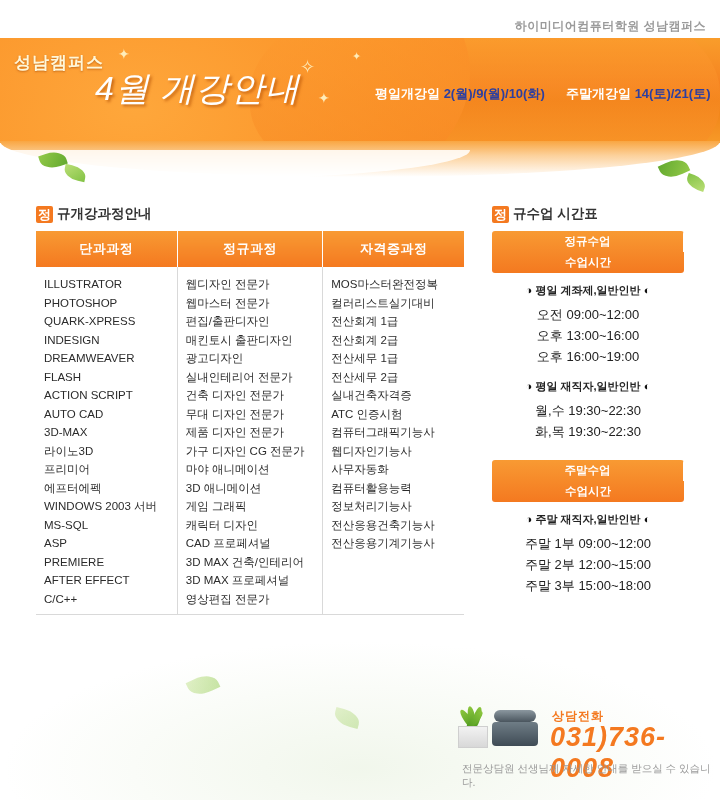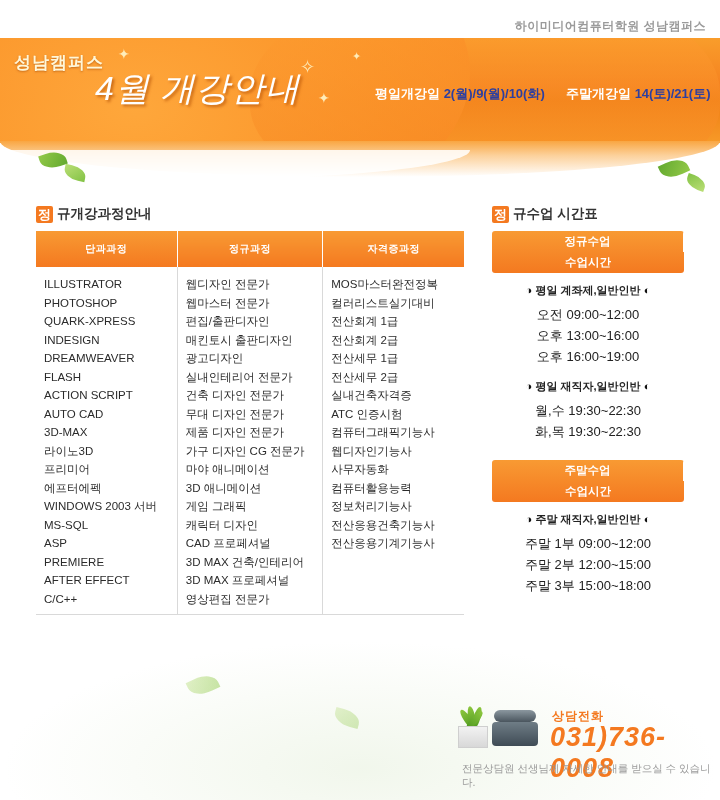--- a/index.html
+++ b/index.html
@@ -145,21 +145,21 @@
   
   #courses { left: 36px; top: 205px; width: 428px; }
   .tbl {
     width: 100%;
     border-collapse: collapse;
     table-layout: fixed;
   }
   .tbl th {
     background: linear-gradient(to bottom, #f89a33, #f47920);
     color: #ffffff;
-    font-size: 10px;
+    font-size: 13px;
     font-weight: bold;
     height: 36px;
     border-right: 1px solid #ffffff;
     letter-spacing: .5px;
   }
   .tbl th:last-child { border-right: none; }
   .tbl td {
     vertical-align: top;
     padding: 8px 0 6px 8px;
     border-right: 1px solid #d9d9d9;

